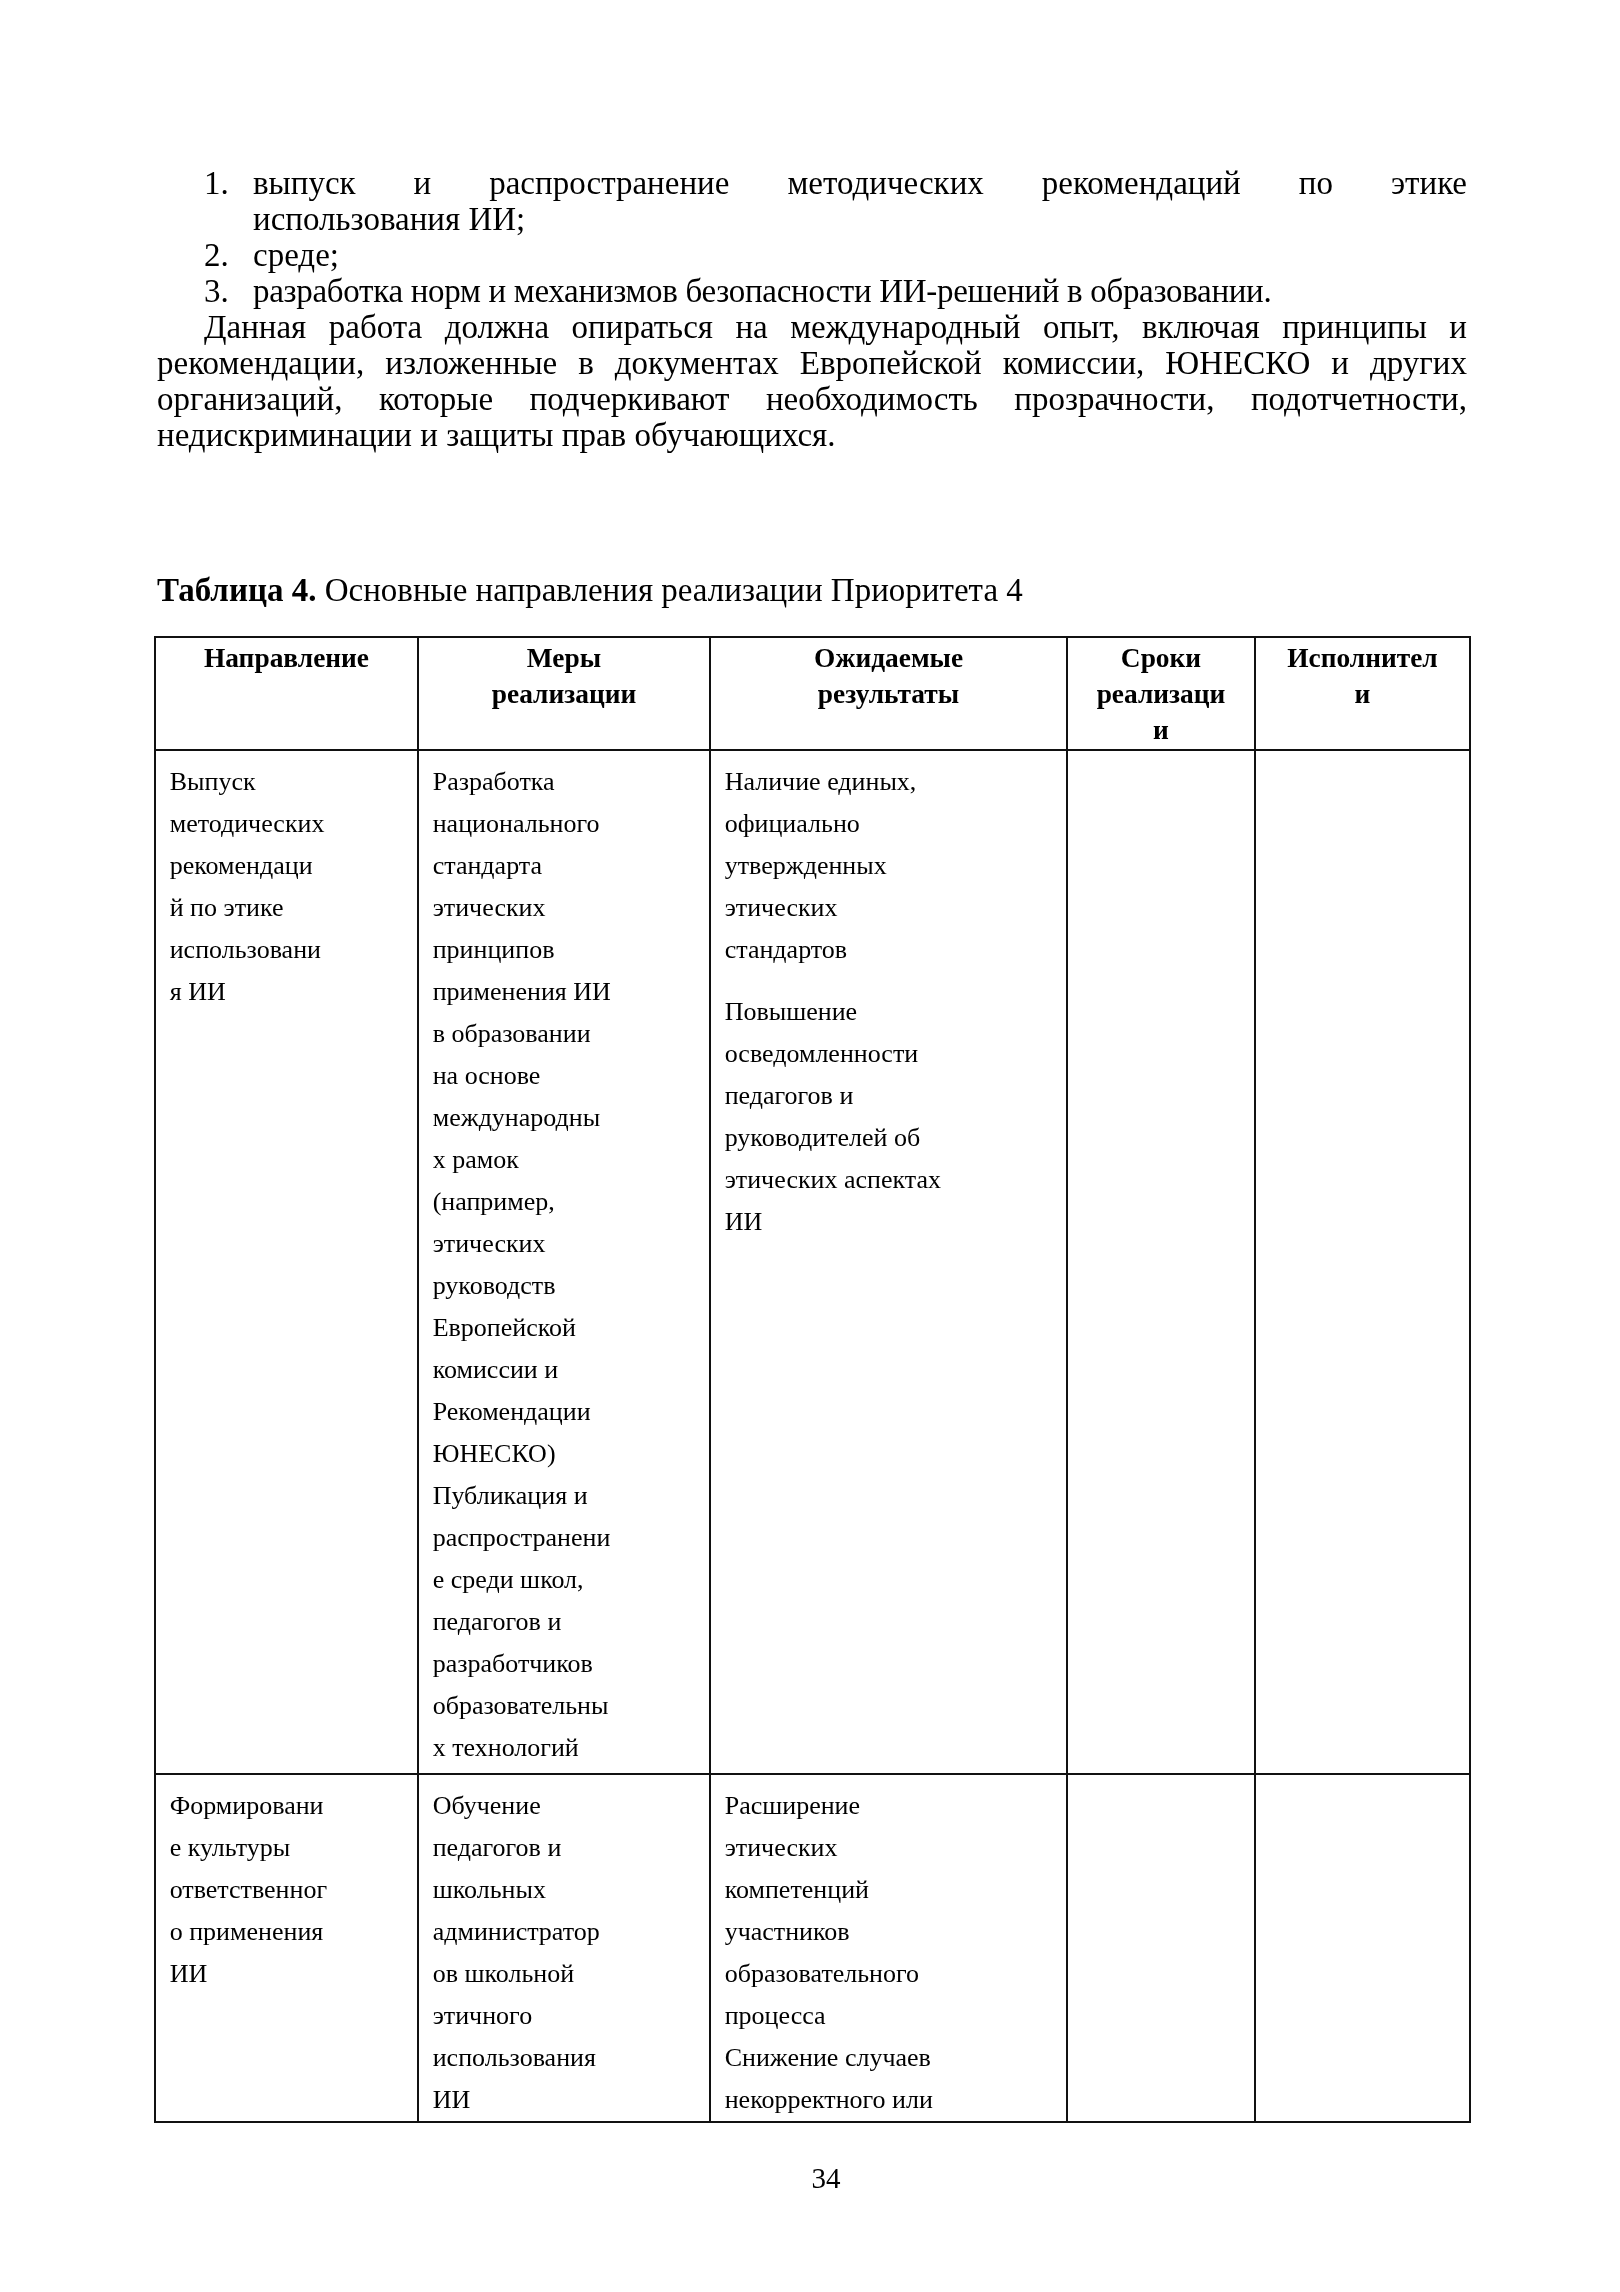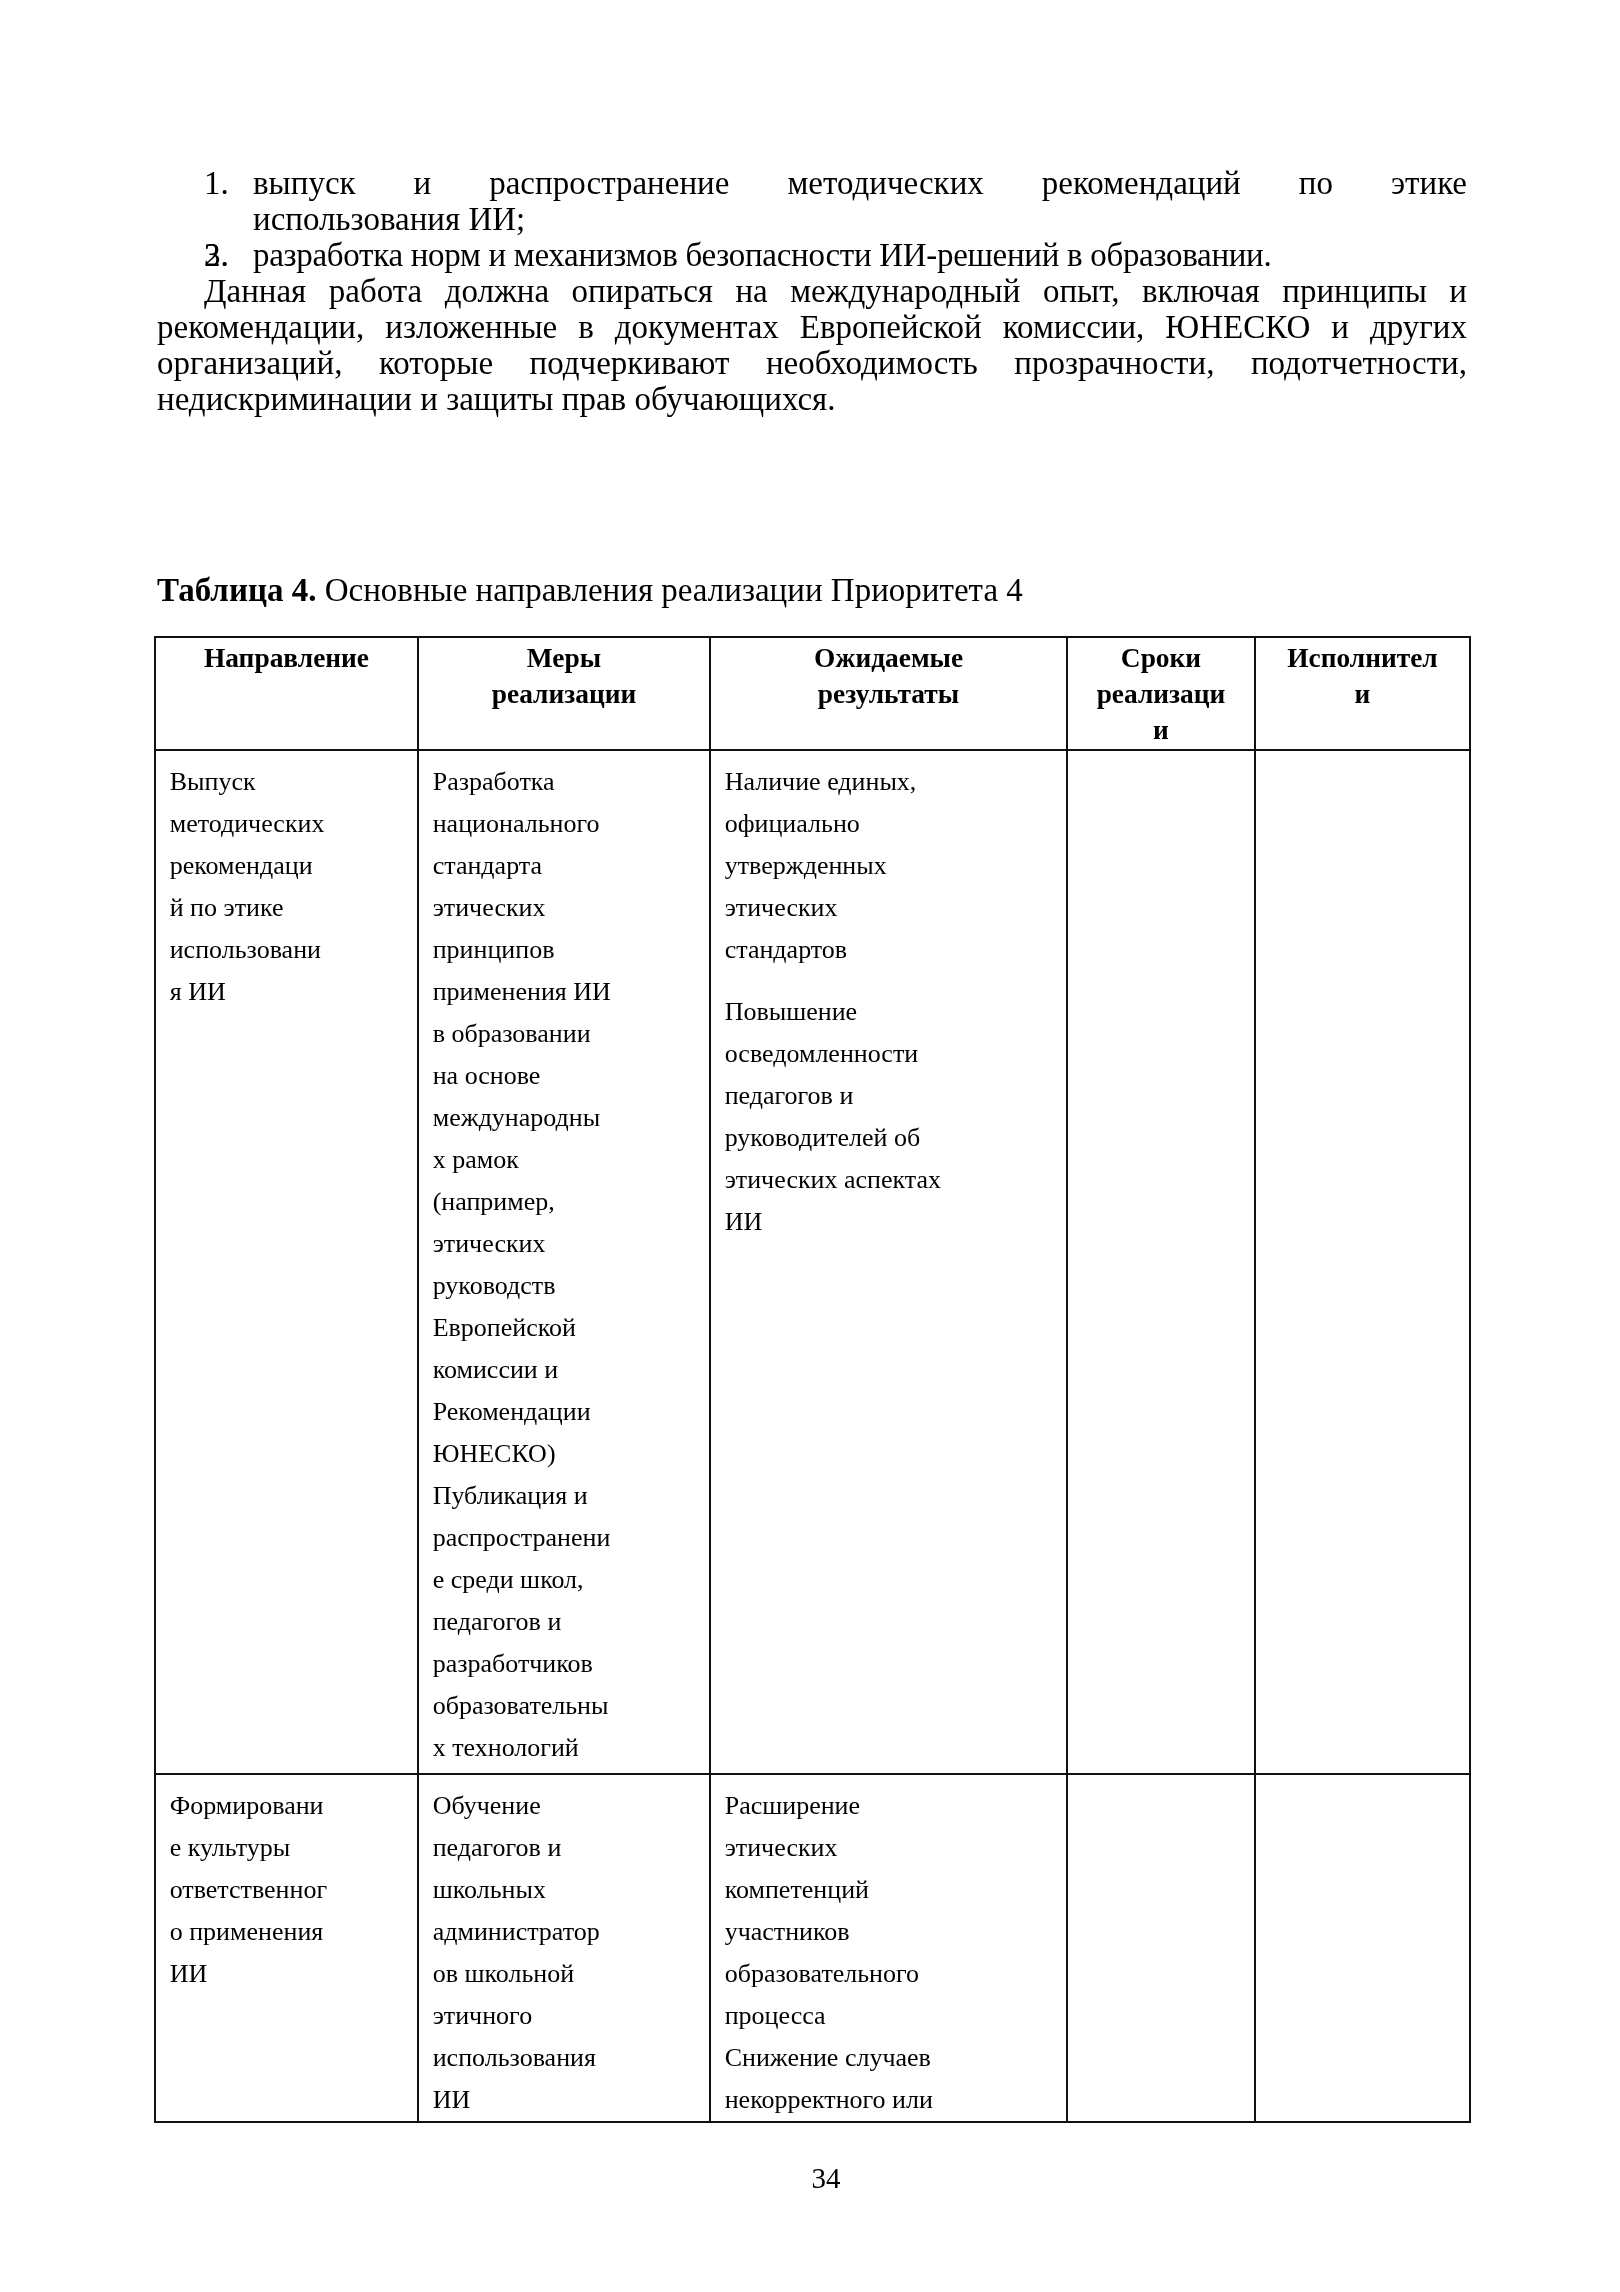--- a/index.html
+++ b/index.html
@@ -29,20 +29,21 @@
 
   <div class="body-text">
     <ol class="priorities">
       <li>
         <span class="num">1.</span>
         <span style="display:block;text-align:justify;text-align-last:justify;">выпуск и распространение методических рекомендаций по этике</span>
         <span style="display:block;">использования ИИ;</span>
       </li>
       <li>
         <span class="num">2.</span>
+        <span style="display:block;">среде;</span>
       </li>
       <li>
         <span class="num">3.</span>
         <span style="display:block;white-space:nowrap;letter-spacing:-0.3px;">разработка норм и механизмов безопасности ИИ-решений в образовании.</span>
       </li>
     </ol>
     <p class="para">Данная работа должна опираться на международный опыт, включая принципы и рекомендации, изложенные в документах Европейской комиссии, ЮНЕСКО и других организаций, которые подчеркивают необходимость прозрачности, подотчетности, недискриминации и защиты прав обучающихся.</p>
   </div>
 
   <div class="caption">

